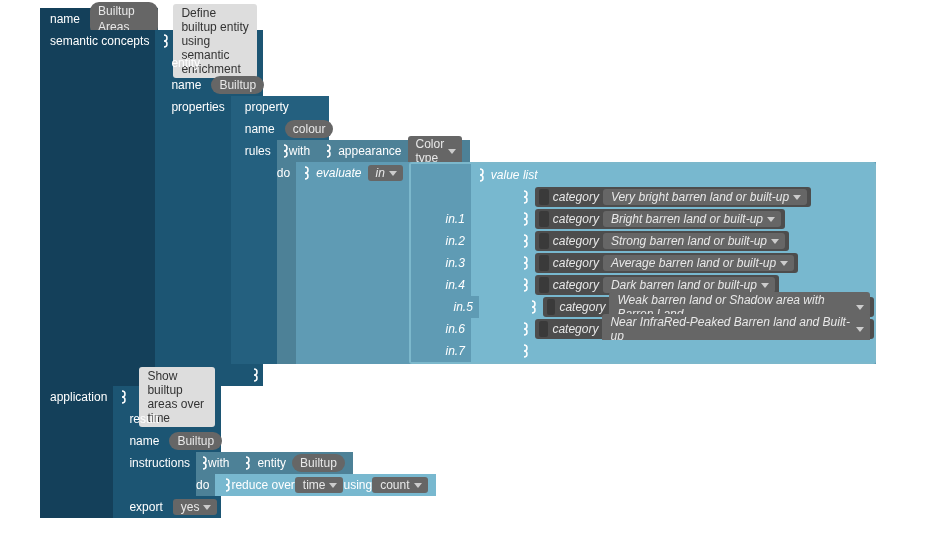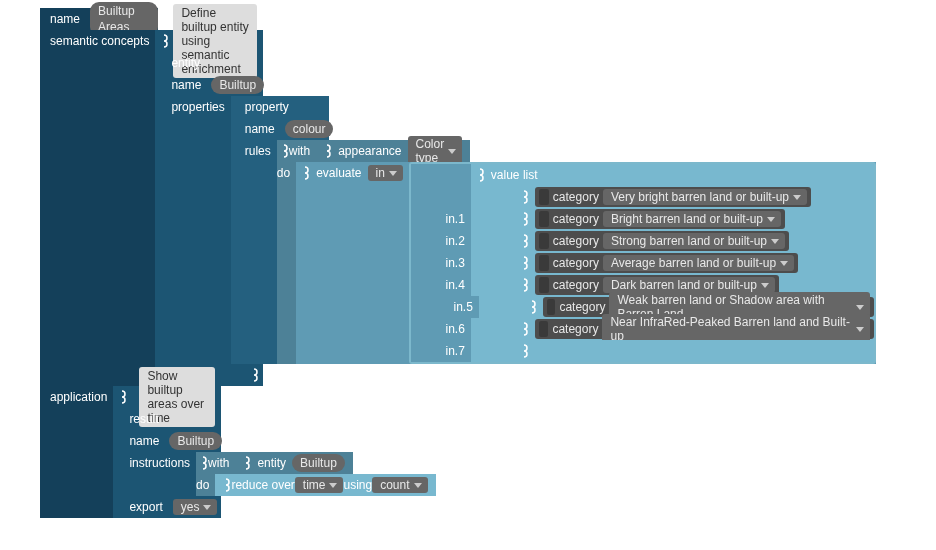--- a/index.html
+++ b/index.html
@@ -43,21 +43,21 @@
   .drop .tri {
     width: 0; height: 0;
     border-left: 4px solid transparent;
     border-right: 4px solid transparent;
     border-top: 5px solid #ccc;
   }
   .col1 { background: #14405a; width: 118px; }
   .col2 { background: #1c5573; width: 108px; }
   .col3 { background: #24607f; width: 98px; }
   .col4 { background: #4d8197; width: 58px; }
-  .col5w { background: #5f9bb4; }
+  .col5w { background: #5f9bb4; font-style: italic; }
   .col5 { background: #78b8cf; }
   .col-wd { background: #4d8197; }
   .cellrow { height: 22px; display: flex; align-items: center; }
   .notch {
     width: 8px; height: 22px;
     display: flex; align-items: center; justify-content: center;
   }
   .notch svg { display:block; }
   .inlbl { color: #fff; padding-left: 4px; font-size: 12px; }
   .catblk {

